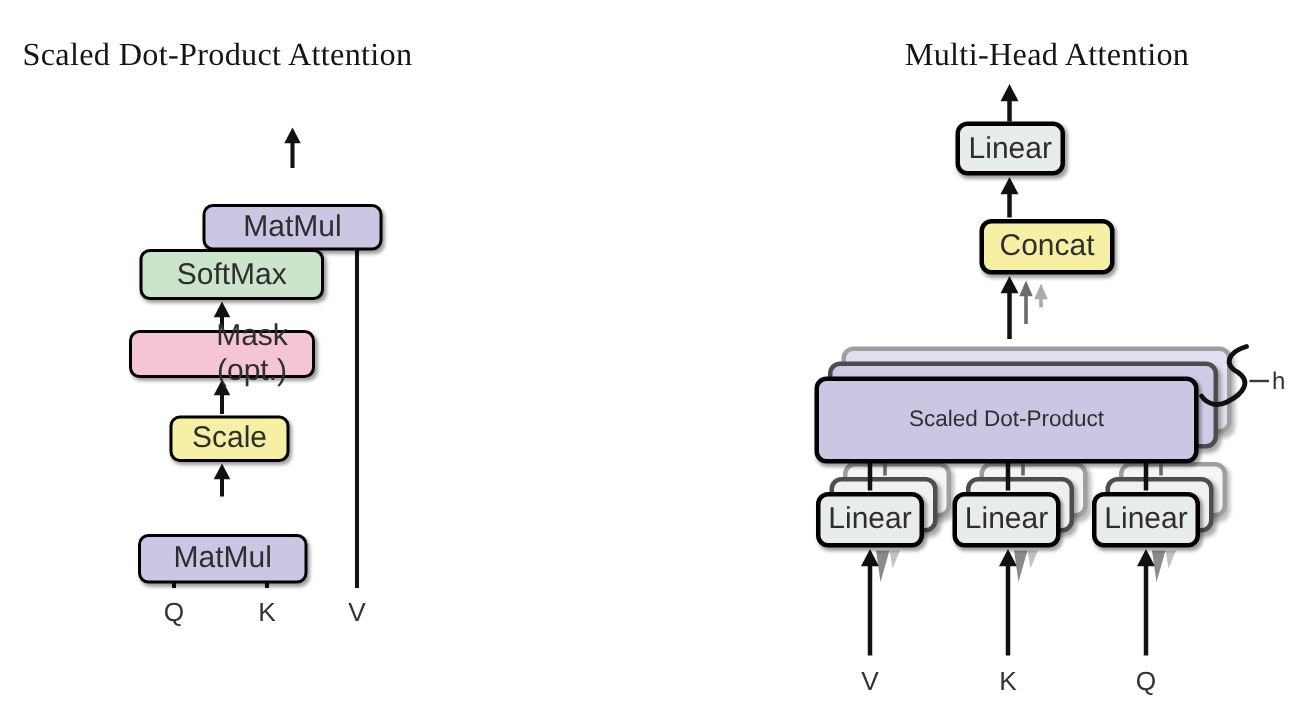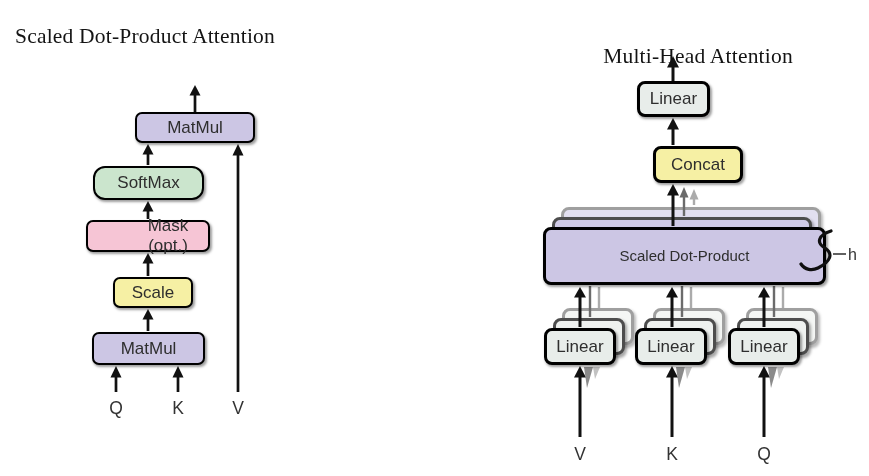--- a/index.html
+++ b/index.html
@@ -7,25 +7,25 @@
     position:relative;width:869px;height:476px;background:var(--bg,#fff);
     font-family:"Liberation Sans","DejaVu Sans",sans-serif;overflow:hidden;
   }
   .title{
     position:absolute;font-family:Liberation Serif, serif;
     font-size:21.5px;color:#141414;white-space:nowrap;letter-spacing:.2px;
   }
   .box{
     position:absolute;display:flex;align-items:center;justify-content:center;
     border:2.5px solid var(--border);border-radius:7px;
-    font-size:17px;color:#2e2e2e;box-sizing:border-box;
+    font-size:20px;color:#2e2e2e;box-sizing:border-box;
     box-shadow:1.5px 2px 2.5px rgba(0,0,0,0.38);
     z-index:3;text-align:center;line-height:1.15;
   }
-  .purple{background:var(--purple);}
+  .purple{background:var(--purple);margin-top:24px;}
   .green{background:var(--green);}
   .pink{background:var(--pink);}
   .yellow{background:var(--yellow);}
   .grayg{background:var(--gray_green);}
   .ghost{z-index:1;}
   .g2{border-color:#4d4d4d;box-shadow:2px 2.5px 3px rgba(0,0,0,0.35);}
   .g3{border-color:#9f9f9f;box-shadow:2px 2.5px 3px rgba(0,0,0,0.28);}
   .purple.gf2{background:#cfcae6;}
   .purple.gf3{background:#e2dff0;}
   .grayg.gf2{background:#eef1ef;}
@@ -49,21 +49,21 @@
   .wedge-l{fill:#b3b3b3;opacity:.8;}
   .swash{stroke:#101010;stroke-width:3.2px;fill:none;stroke-linecap:round;}
   .tick{stroke:#3a3a3a;stroke-width:1.6px;}
 </style>
 </head>
 <body>
 
 <div id="canvas">
 
   <div class="title" style="left:15px;top:24px;">Scaled Dot-Product Attention</div>
-  <div class="title" style="left:583px;top:24px;width:230px;text-align:center;margin-top:20px;">Multi-Head Attention</div>
+  <div class="title" style="left:583px;top:24px;width:230px;text-align:center;">Multi-Head Attention</div>
 
   <div class="box purple ghost g3 gf3 rbox" style="left:561px;top:207px;width:260px;height:58px;"></div>
   <div class="box purple ghost g2 gf2 rbox" style="left:552px;top:217px;width:260px;height:58px;"></div>
 
   <div class="box grayg ghost g3 gf3 rbox" style="left:562px;top:308px;width:72px;height:37px;"></div>
   <div class="box grayg ghost g2 gf2 rbox" style="left:553px;top:318px;width:72px;height:37px;"></div>
 
   <div class="box grayg ghost g3 gf3 rbox" style="left:653px;top:308px;width:72px;height:37px;"></div>
   <div class="box grayg ghost g2 gf2 rbox" style="left:644px;top:318px;width:72px;height:37px;"></div>
 
@@ -160,33 +160,33 @@
     </g>
     <g>
       <line class="ln-thick" x1="764" y1="437" x2="764" y2="377"></line>
         <polygon class="hd" points="758,377.5 770,377.5 764,366"></polygon>
       <polygon class="wedge-d" points="768,367 777,367 771,388"></polygon>
       <polygon class="wedge-l" points="777,367 784,367 779,379"></polygon>
     </g>
   </svg>
 
   <div class="box purple" style="left:135px;top:112px;width:120px;height:31px;">MatMul</div>
-  <div class="box green" style="left:93px;top:166px;width:111px;height:34px;border-radius:12px;">SoftMax</div>
+  <div class="box green" style="left:93px;top:166px;width:123px;height:34px;">SoftMax</div>
   <div class="box pink" style="left:86px;top:220px;width:124px;height:32px;padding-left:40px;">Mask (opt.)</div>
   <div class="box yellow" style="left:113px;top:277px;width:80px;height:31px;">Scale</div>
   <div class="box purple" style="left:92px;top:332px;width:113px;height:33px;">MatMul</div>
 
   <div class="io-label" style="left:96px;top:398px;">Q</div>
   <div class="io-label" style="left:158px;top:398px;">K</div>
   <div class="io-label" style="left:218px;top:398px;">V</div>
 
   <div class="box grayg rbox" style="left:637px;top:81px;width:73px;height:36px;">Linear</div>
   <div class="box yellow rbox" style="left:653px;top:146px;width:90px;height:37px;">Concat</div>
 
-  <div class="box purple attn-front" style="left:543px;top:227px;width:283px;height:58px;">
+  <div class="box purple attn-front" style="left:543px;top:227px;width:256px;height:58px;">
     <div>
       <div>Scaled Dot-Product</div>
     </div>
   </div>
 
   <div class="box grayg rbox" style="left:544px;top:328px;width:72px;height:37px;">Linear</div>
   <div class="box grayg rbox" style="left:635px;top:328px;width:72px;height:37px;">Linear</div>
   <div class="box grayg rbox" style="left:728px;top:328px;width:72px;height:37px;">Linear</div>
 
   <div class="io-label" style="left:560px;top:444px;">V</div>

